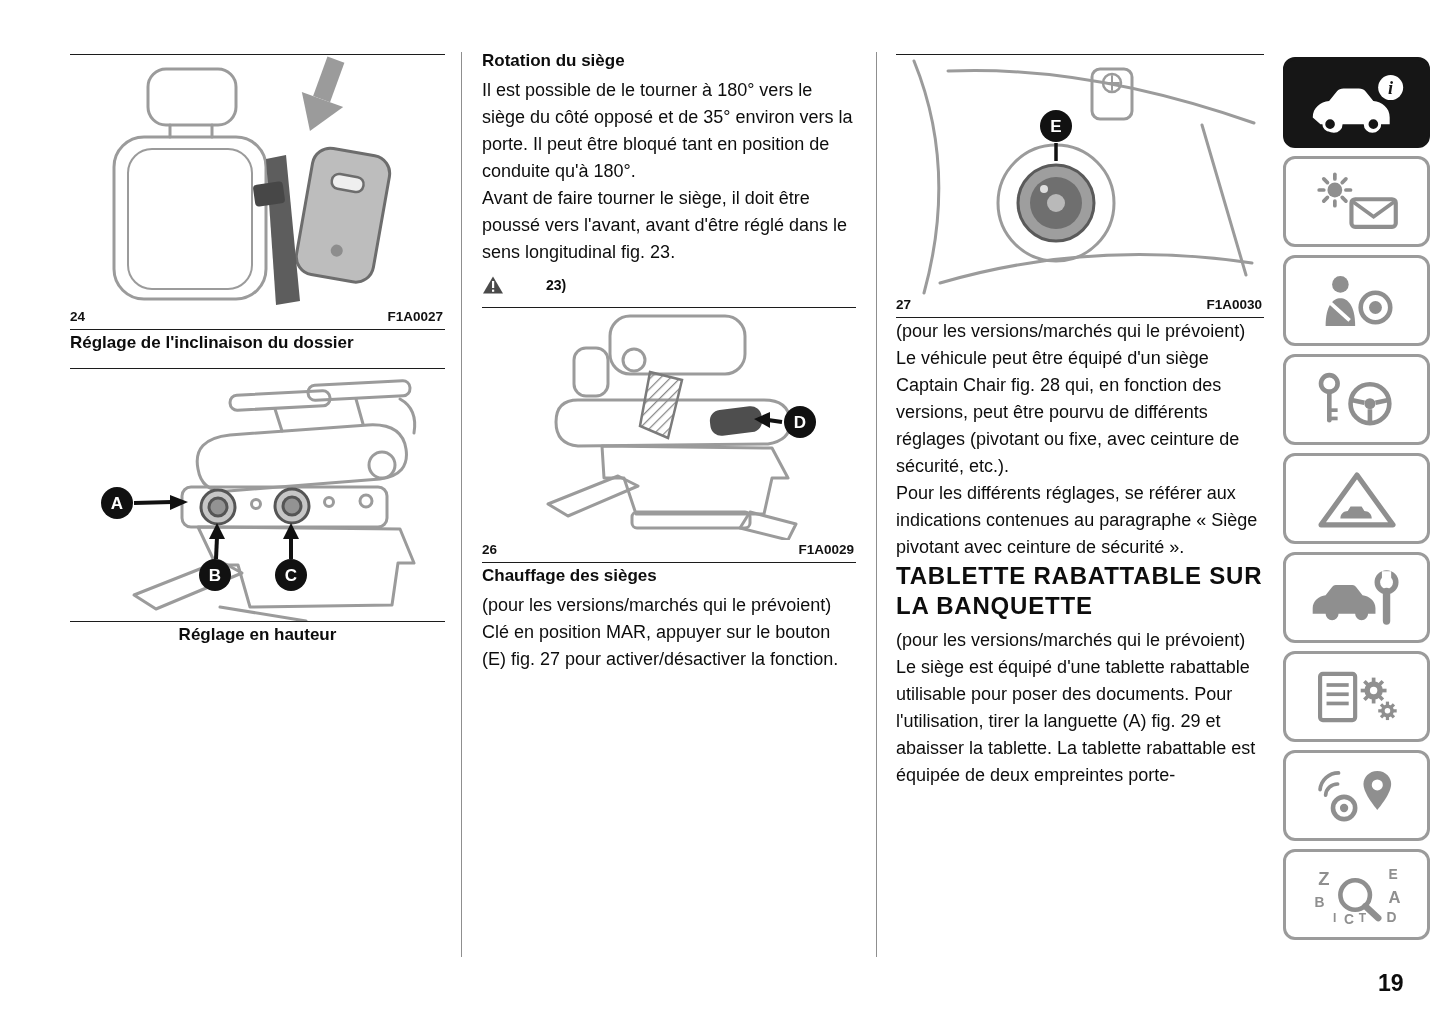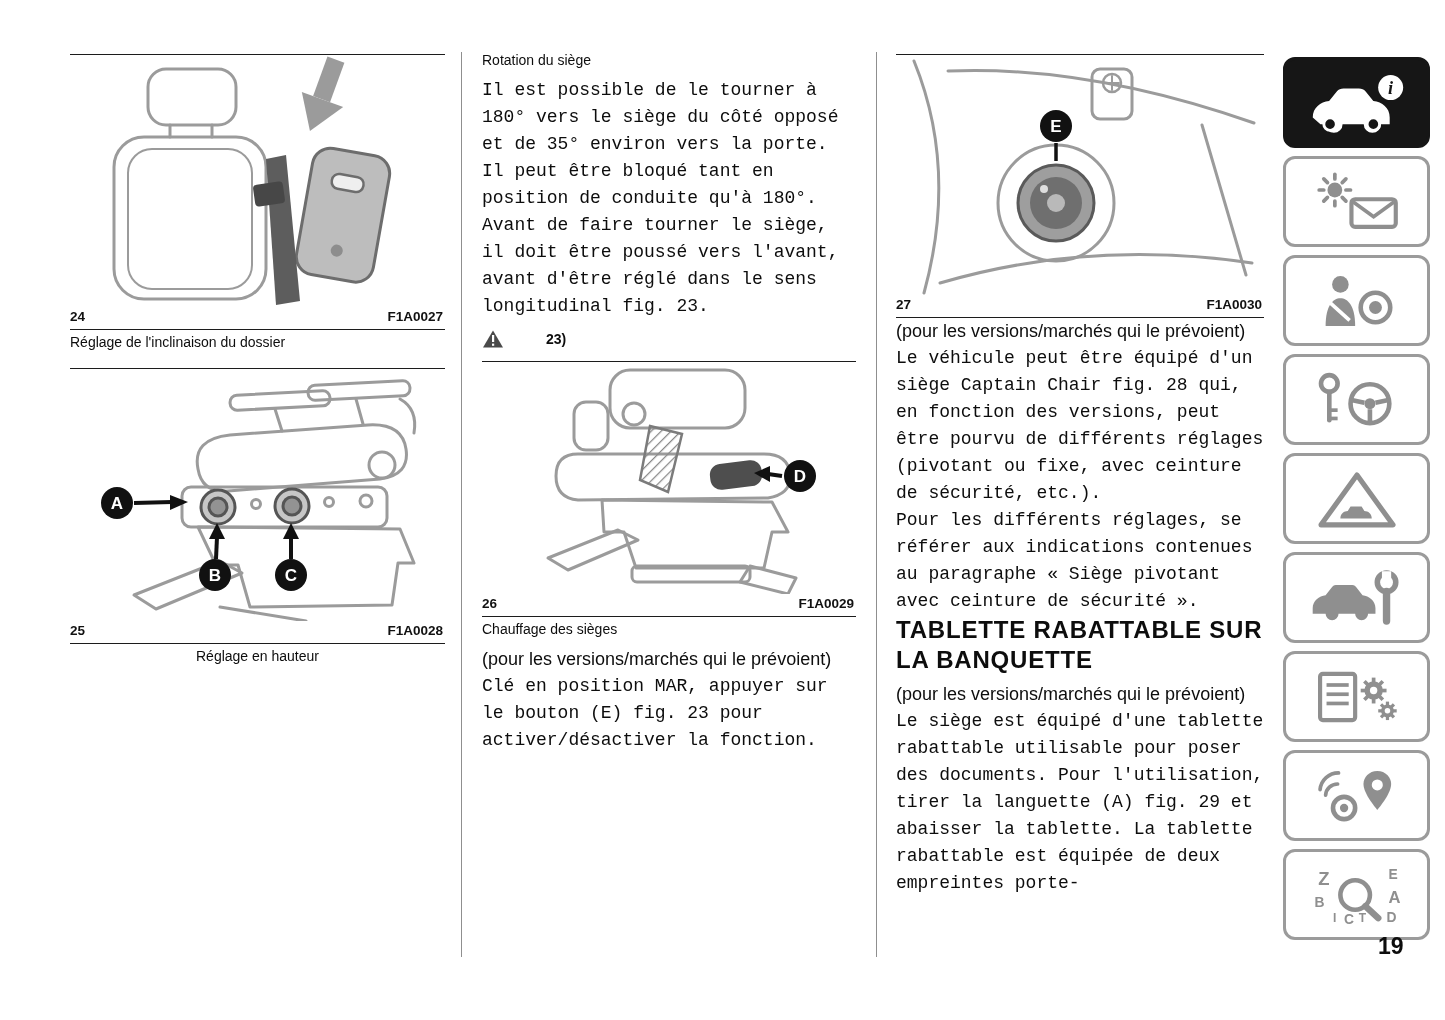--- a/index.html
+++ b/index.html
@@ -9,43 +9,43 @@
 
   .col { position:absolute; }
   .col1 { left:70px;  top:54px; width:375px; }
   .col2 { left:482px; top:48px; width:374px; }
   .col3 { left:896px; top:54px; width:368px; }
 
   .divider { position:absolute; top:52px; width:1px; height:905px; background:#8f8f8f; }
   .divider.d1 { left:461px; }
   .divider.d2 { left:876px; }
 
-  p.body { font-size:18px; line-height:27px;font-family:Liberation Mono, monospace; }
-  h3.sec { font-size:14px; line-height:25px; font-weight:normal; margin:0 0 4px 0; }
+  p.body { font-size:18px; line-height:27px; }
+  h3.sec { font-size:17px; line-height:25px; font-weight:bold; margin:0 0 4px 0; }
   h2.sec-big { font-size:24px; line-height:30px; font-weight:bold; letter-spacing:0.8px; margin:0 0 6px 0; }
   .subnote { font-size:18px; line-height:27px; }
 
   .figure { border-top:1.5px solid #1c1c1c; border-bottom:1.5px solid #1c1c1c; }
   .figure svg { display:block; }
   .fig-caption { display:flex; justify-content:space-between; align-items:flex-end;
                  font-size:13.5px; font-weight:bold; padding:2px 2px 5px 0; color:#111; }
 
   .mt12 { margin-top:12px; } .mt13 { margin-top:13px; } .mt14 { margin-top:14px;text-align:center; }
   .mt16 { margin-top:16px; } .mt10 { margin-top:10px; } .mt30 { margin-top:30px; }
 
   .warn-row { display:flex; align-items:center; gap:6px; margin:9px 0 12px 0; }
   .warn-ref { font-size:14px; font-weight:bold;margin-left:36px; }
 
   .sidebar { position:absolute; left:1283px; top:57px; width:147px;
              display:flex; flex-direction:column; gap:8px; }
   .side-btn { height:91px; border:3px solid #9b9b9b; border-radius:12px; background:#fff;
               display:flex; align-items:center; justify-content:center; }
   .side-btn.active { background:#161616; border-color:#161616; }
 
-  .pagenum { position:absolute; left:1378px; top:933px; font-size:23px; font-weight:bold; }
+  .pagenum { position:absolute; left:1378px; top:970px; font-size:23px; font-weight:bold; }
 </style>
 </head>
 <body>
 
 <div class="page">
 
   <div class="col col1">
 
     <div class="figure">
       <svg width="375" height="252" viewBox="0 0 375 252">
@@ -108,24 +108,20 @@
           <line x1="146" y1="190" x2="147" y2="168" stroke="#111" stroke-width="4"></line>
           <polygon points="139,170 147,154 155,170" fill="#111"></polygon>
           <circle cx="145" cy="206" r="16" fill="#111"></circle>
           <text x="145" y="212" text-anchor="middle" font-size="17" font-weight="bold" fill="#fff">B</text>
           <line x1="221" y1="190" x2="221" y2="168" stroke="#111" stroke-width="4"></line>
           <polygon points="213,170 221,154 229,170" fill="#111"></polygon>
           <circle cx="221" cy="206" r="16" fill="#111"></circle>
           <text x="221" y="212" text-anchor="middle" font-size="17" font-weight="bold" fill="#fff">C</text>
         </g>
       </svg>
-      <div class="fig-caption">
-        <span>25</span>
-        <span>F1A0028</span>
-      </div>
     </div>
 
     <h3 class="sec mt14">Réglage en hauteur</h3>
   </div>
 
   <div class="col col2">
     <h3 class="sec">Rotation du siège</h3>
     <p class="body">Il est possible de le tourner à 180° vers le siège du côté opposé et de 35° environ vers la porte. Il peut être bloqué tant en position de conduite qu'à 180°.</p>
     <p class="body">Avant de faire tourner le siège, il doit être poussé vers l'avant, avant d'être réglé dans le sens longitudinal fig. 23.</p>
 
@@ -163,21 +159,21 @@
         <text x="318" y="120" text-anchor="middle" font-size="17" font-weight="bold" fill="#fff">D</text>
       </svg>
       <div class="fig-caption">
         <span>26</span>
         <span>F1A0029</span>
       </div>
     </div>
 
     <h3 class="sec mt30">Chauffage des sièges</h3>
     <p class="subnote">(pour les versions/marchés qui le prévoient)</p>
-    <p class="body">Clé en position MAR, appuyer sur le bouton (E) fig. 23 pour activer/désactiver la fonction.</p>
+    <p class="body">Clé en position MAR, appuyer sur le bouton (E) fig. 27 pour activer/désactiver la fonction.</p>
   </div>
 
   <div class="col col3">
 
     <div class="figure">
       <svg width="368" height="240" viewBox="0 0 368 240">
         <g stroke="#9b9b9b" stroke-width="3" fill="none" stroke-linecap="round">
           <path d="M18 6 q44 108 10 232"></path>
           <path d="M52 16 q140 -6 306 52"></path>
           <path d="M44 228 q150 -44 312 -20"></path>

